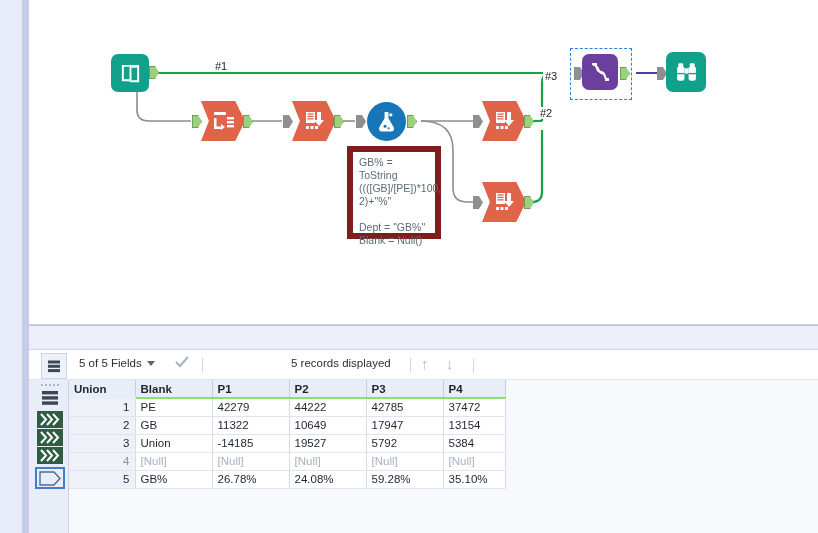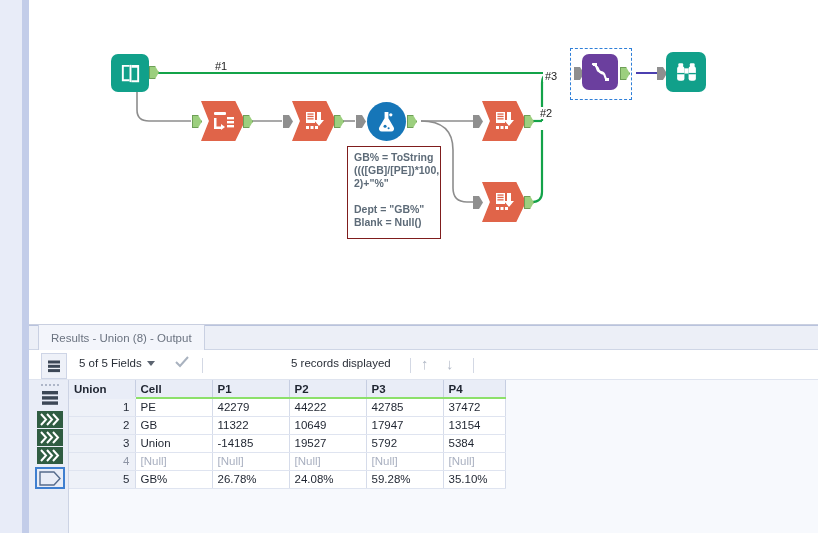--- a/index.html
+++ b/index.html
@@ -62,24 +62,24 @@
 
   
   .conn-label {
     position:absolute; font-size:11px; color:#1d1d1d;
     font-family:"Liberation Sans", sans-serif; background:#ffffff;
     padding:0 2px; line-height:12px;
   }
 
   
   .annotation {
-    position:absolute; border:1px solid #7f1d1d; background:#ffffff;
+    position:absolute; border:6px solid #7f1d1d; background:#ffffff;
     padding:4px 6px 5px 6px;
     font-size:10.5px; line-height:13px; color:#5d6b78;
-    font-family:"Liberation Sans", sans-serif; font-weight:bold;
+    font-family:"Liberation Sans", sans-serif; font-weight:normal;
     white-space:pre-wrap;
   }
 
   
   .results { position:absolute; left:29px; top:325px; width:789px; height:208px; background:#f7f9fd; }
 
   .results-titlebar {
     position:absolute; left:0; top:0; width:789px; height:25px;
     background:#eceff7; border-top:1px solid #b9c3dd; border-bottom:1px solid #cfd6e6;
   }
@@ -314,21 +314,20 @@
 2)+"%"
 
 Dept = "GB%"
 Blank = Null()</div>
 
   </div>
 
   <div class="results">
 
     <div class="results-titlebar"></div>
-    <div class="results-tab">Results - Union (8) - Output</div>
 
     <div class="results-toolbar">
       <div class="tb-left-btn">
         <svg width="14" height="14" viewBox="0 0 14 14">
           <rect x="1" y="1.5" width="12" height="3" fill="#3c4756"></rect>
           <rect x="1" y="5.8" width="12" height="3" fill="#3c4756"></rect>
           <rect x="1" y="10.1" width="12" height="3" fill="#3c4756"></rect>
         </svg>
       </div>
 
@@ -411,21 +410,21 @@
         <col style="width:66px">
           <col style="width:77px">
           <col style="width:77px">
         <col style="width:77px">
           <col style="width:77px">
           <col style="width:62px">
       </colgroup>
       <thead>
         <tr>
           <th class="hdr-record">Union</th>
-          <th>Cell</th>
+          <th>Blank</th>
           <th>P1</th>
           <th>P2</th>
           <th>P3</th>
           <th>P4</th>
         </tr>
       </thead>
       <tbody>
         <tr>
           <td class="rec">1</td>
           <td>PE</td>

